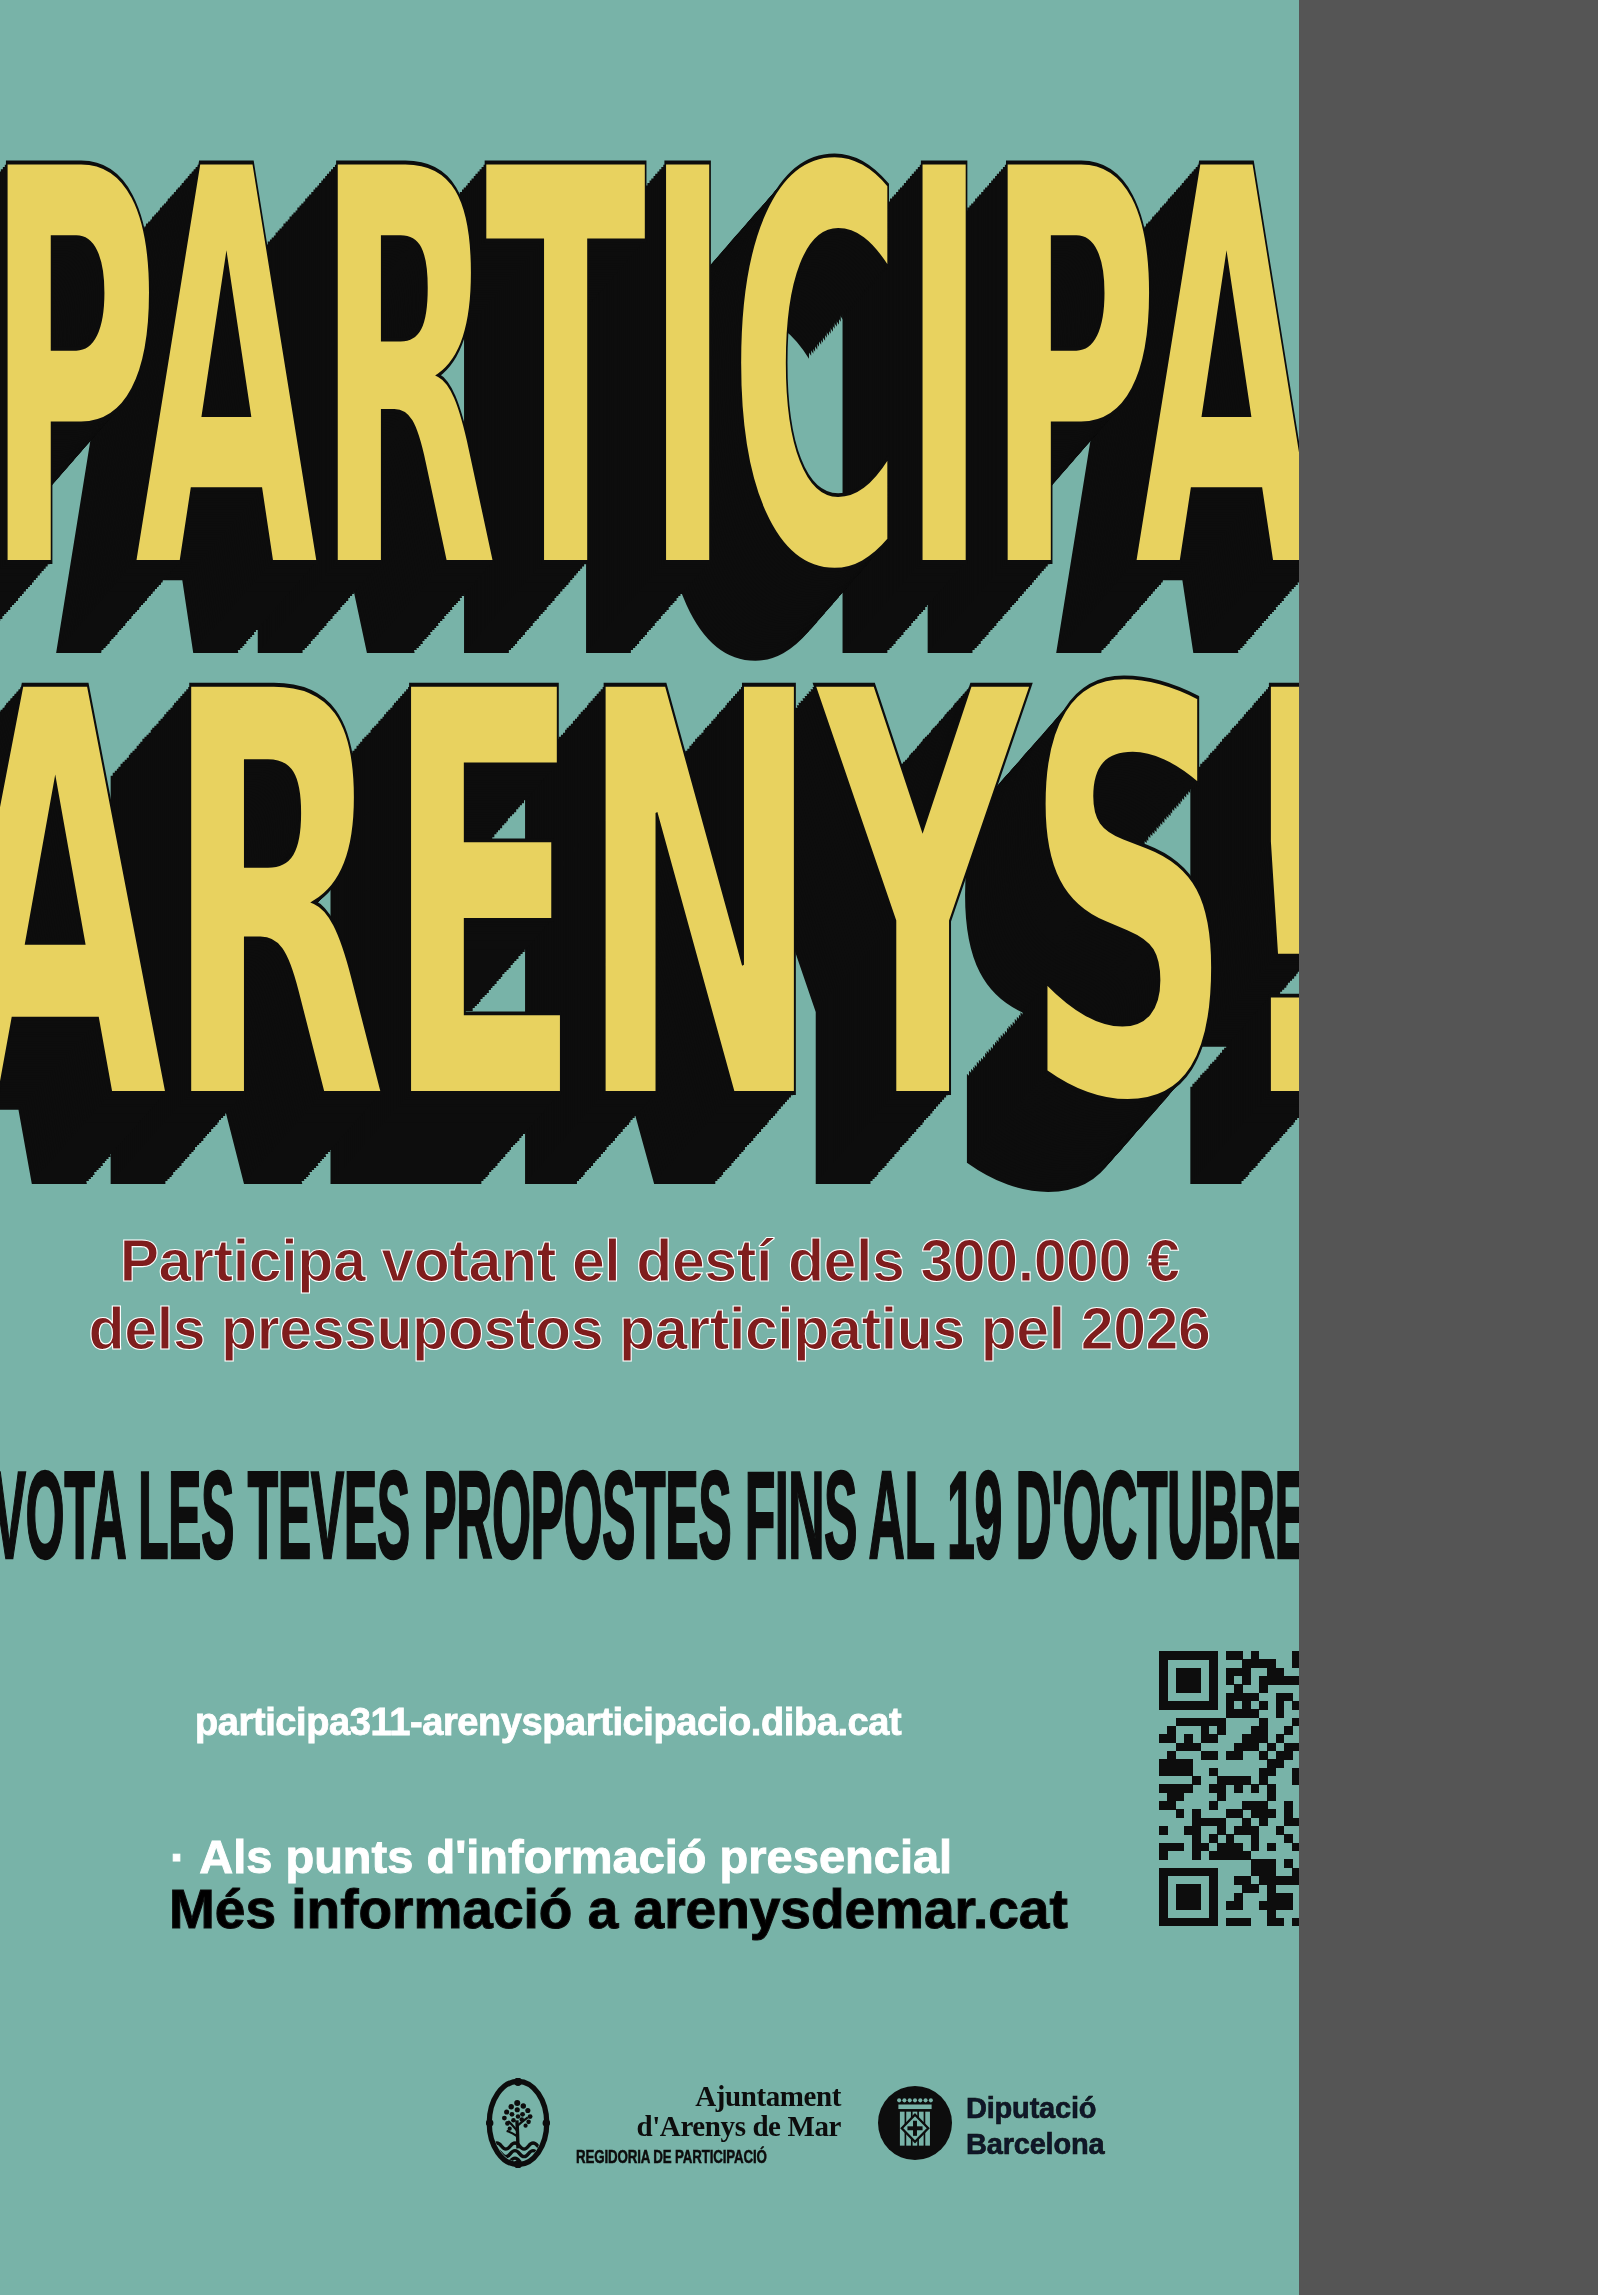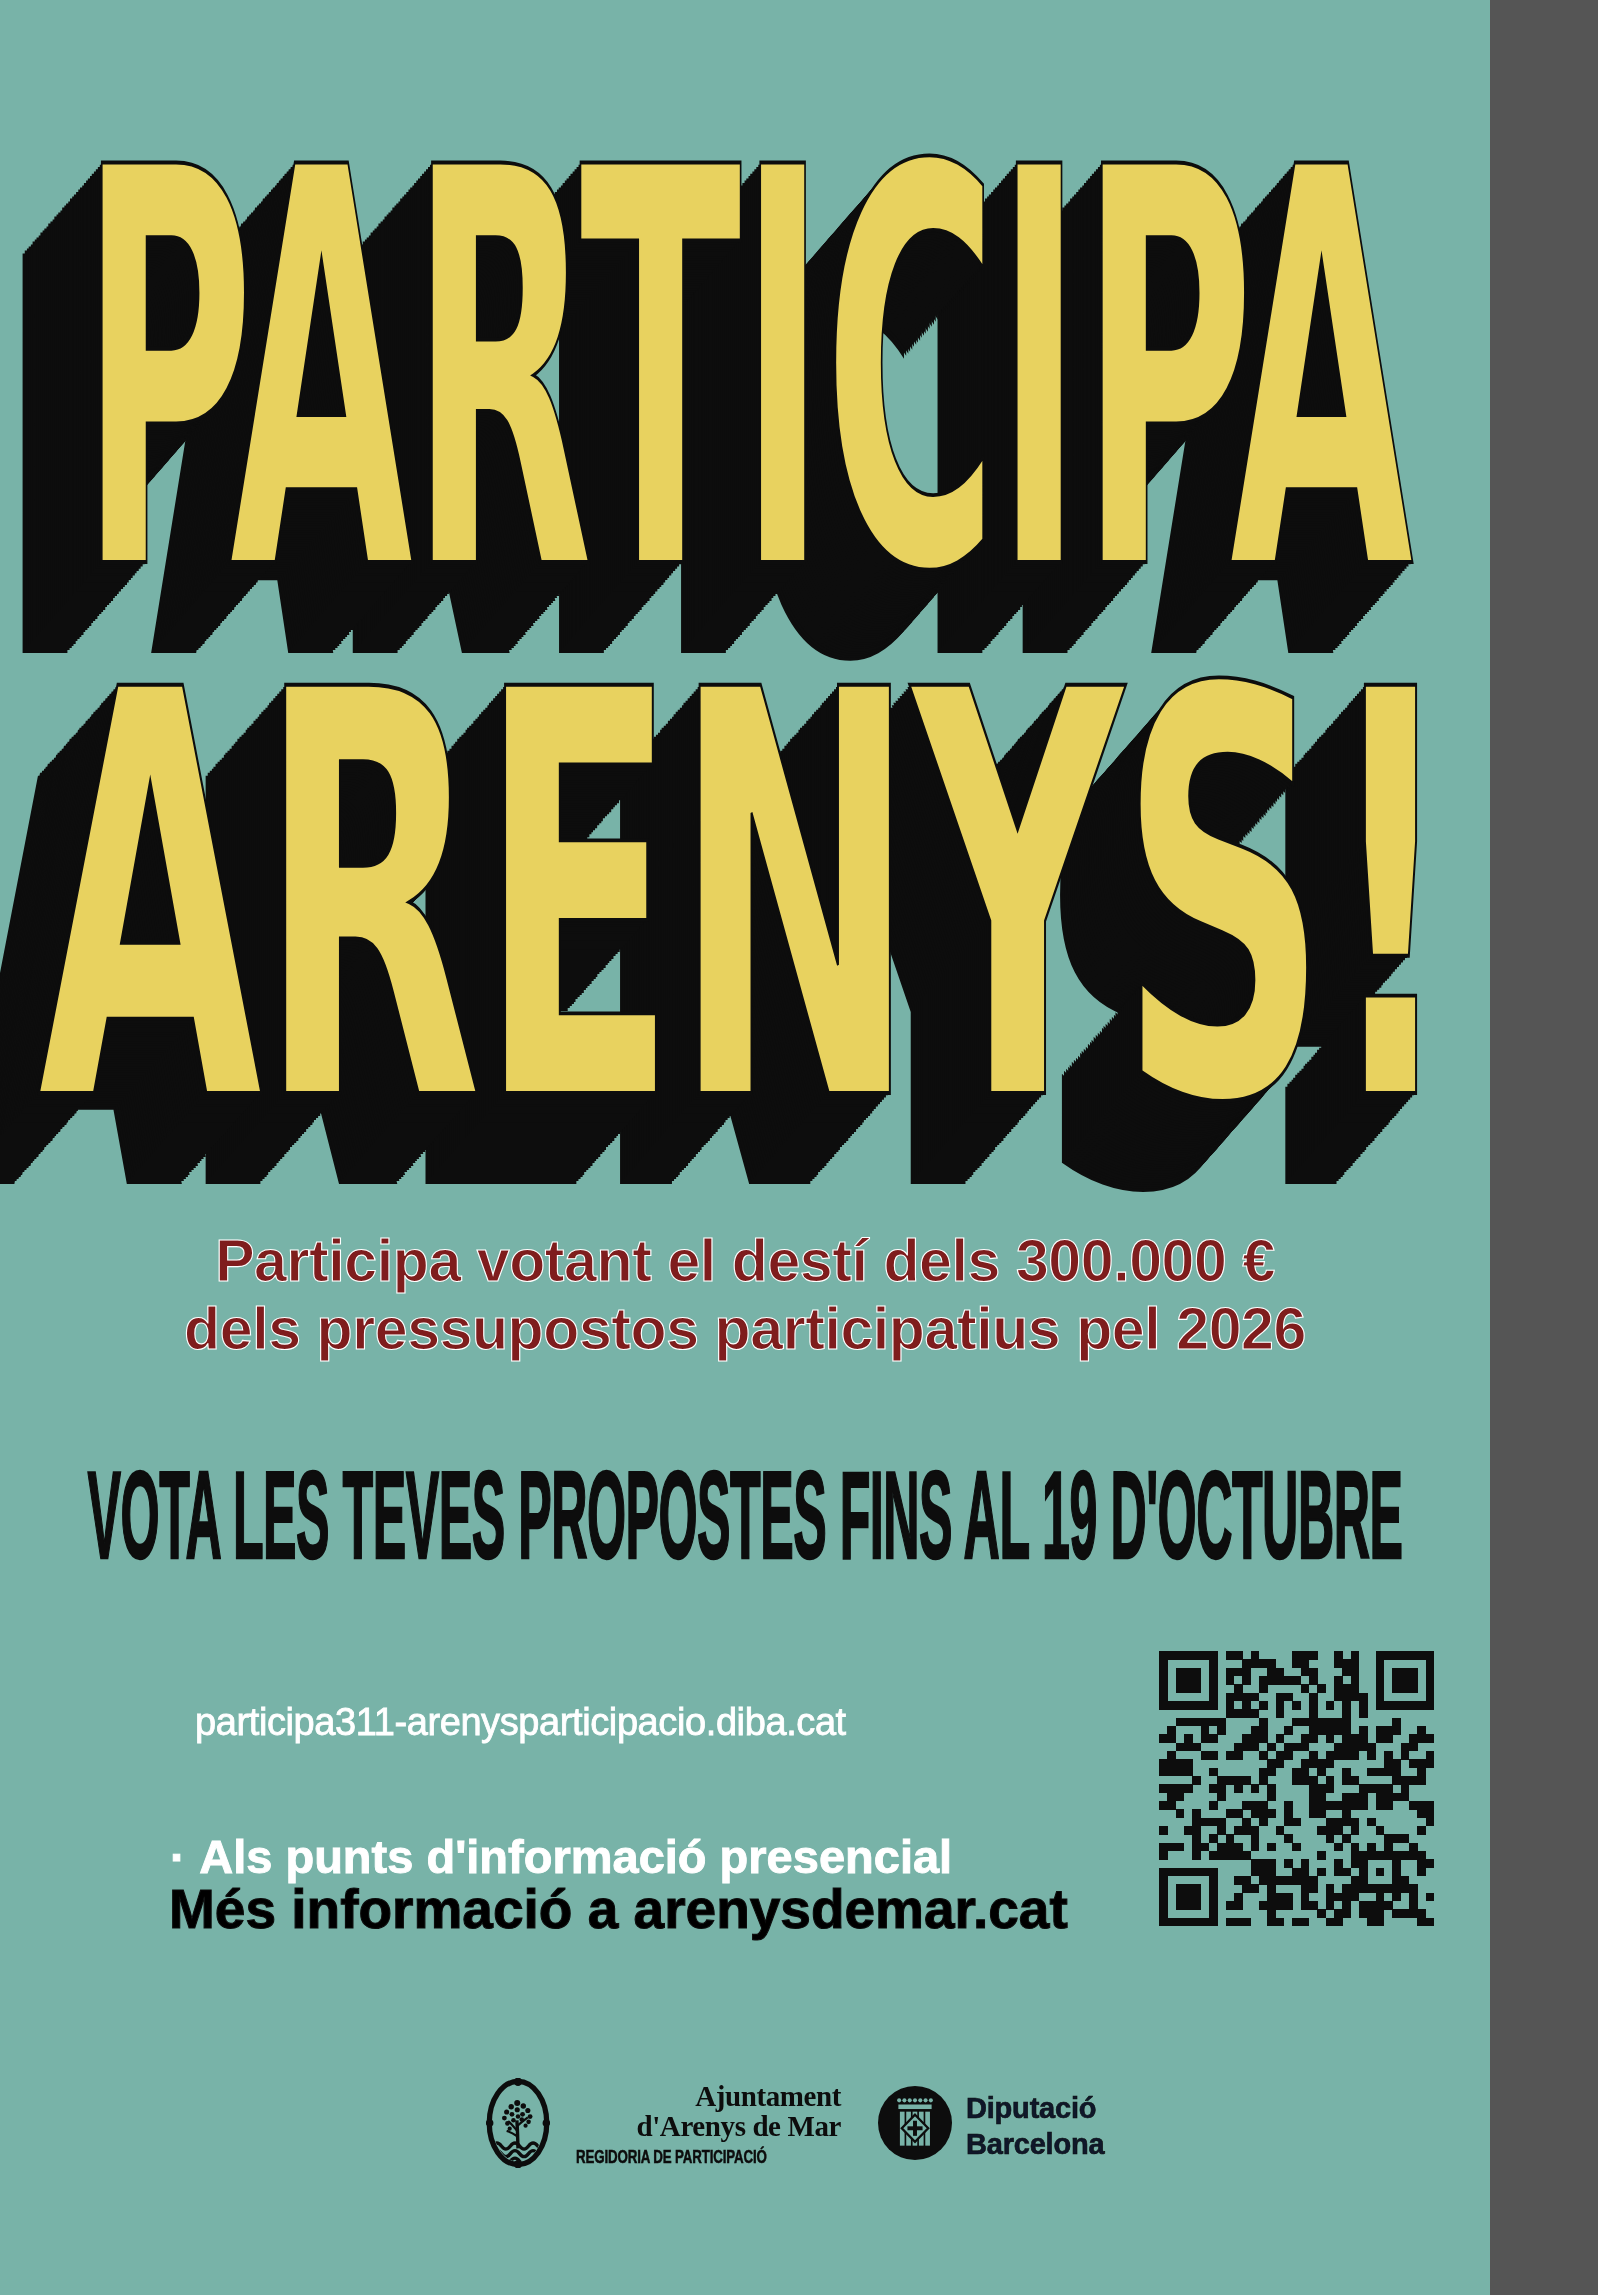--- a/index.html
+++ b/index.html
@@ -1,18 +1,18 @@
 <!DOCTYPE html>
 <html style="font-size:12px"><head>
 <meta charset="utf-8">
 <style>
   html,body{margin:0;padding:0;background:#555;}
   .poster{
     position:relative;
-    width:1490px;height:2295px;
+    width:1299px;height:2295px;
     background:#78B3A8;
     overflow:hidden;
     font-family:"Liberation Sans", sans-serif;
   }
   
   .hero-line{
     position:absolute;left:50%;transform:translateX(-50%);
     white-space:nowrap;line-height:1;
   }
   .hero-text{
@@ -51,21 +51,21 @@
   .bullet{
     position:absolute;left:170px;
     color:#FFFFFF;font-weight:bold;font-size:47px;line-height:1;
     -webkit-text-stroke:0.9px #FFFFFF;white-space:nowrap;
   }
   #bullet1{top:1653px;}
   #bullet2{top:1833px;}
   .bullet .marker{margin-right:13.6px;}
   .url-line{
     position:absolute;left:195px;top:1703px;
-    color:#FFFFFF;font-weight:normal;font-size:38px;line-height:1;
+    color:#FFFFFF;font-weight:bold;font-size:38px;line-height:1;
     -webkit-text-stroke:0.8px #FFFFFF;letter-spacing:-0.4px;white-space:nowrap;
   }
   .more-info{
     position:absolute;left:169px;top:1882px;
     color:#000000;font-weight:bold;font-size:55px;line-height:1;
     -webkit-text-stroke:1.1px #0D0D0D;white-space:nowrap;
   }
   
   .qr{position:absolute;left:1159px;top:1651px;width:275px;height:275px;}
   

